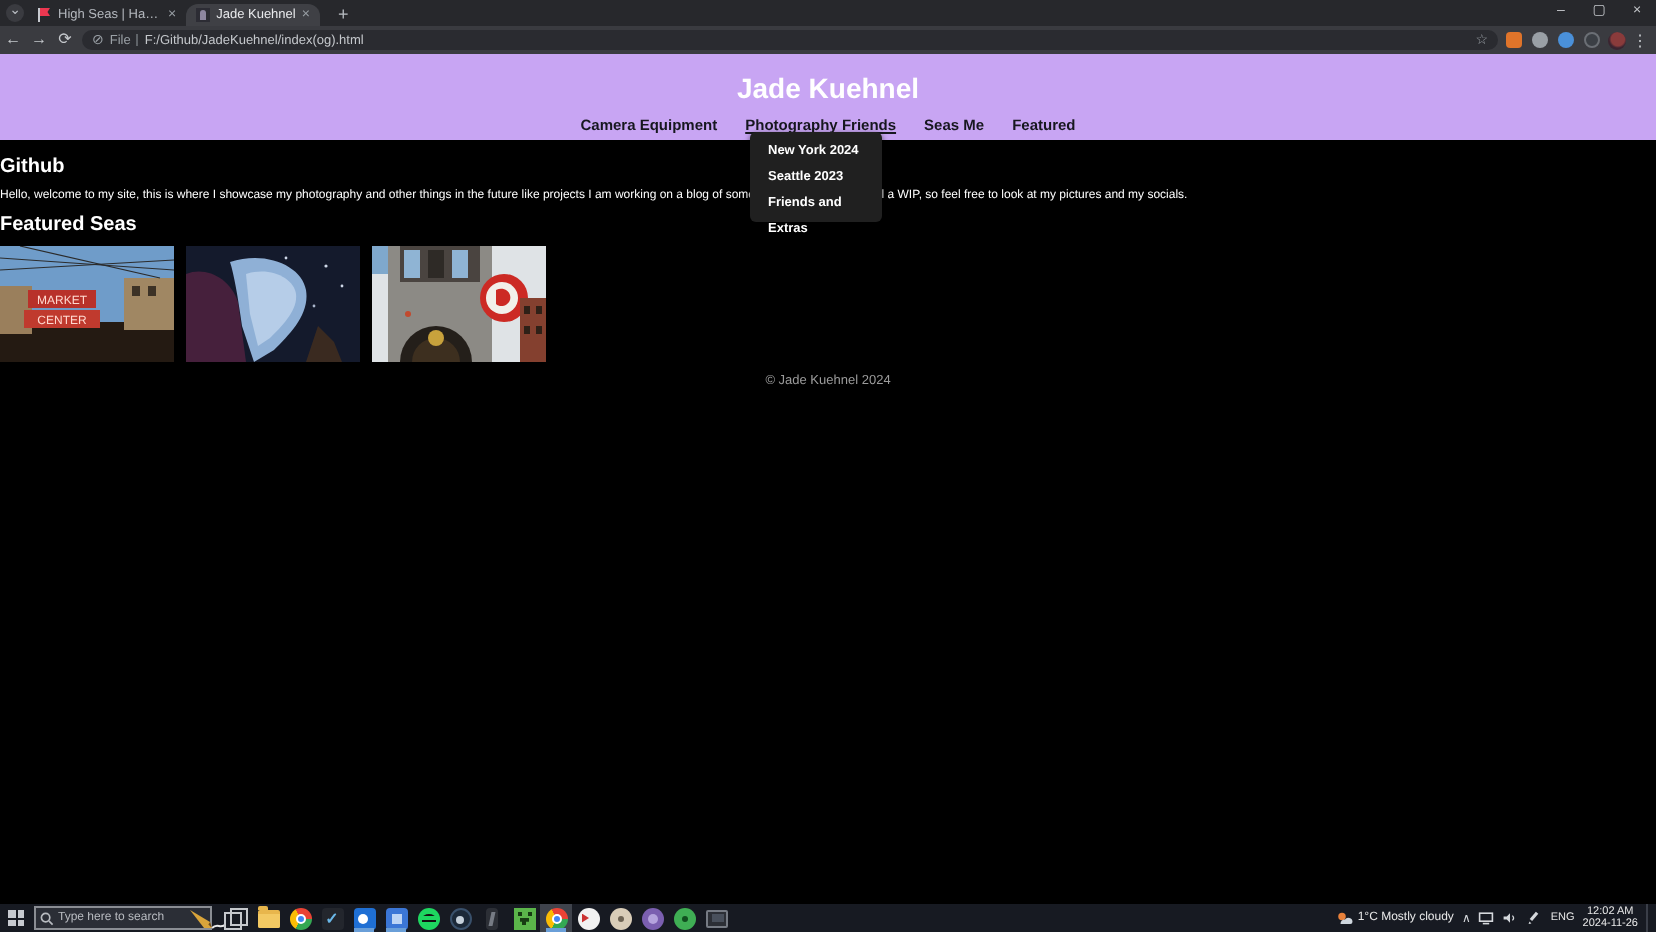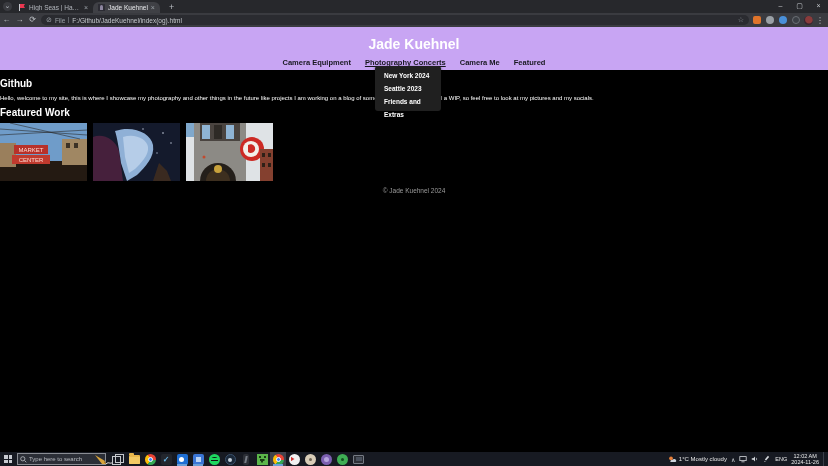--- a/index.html
+++ b/index.html
@@ -171,35 +171,35 @@
       <div class="avatar"></div>
       <div class="menu-dots">⋮</div>
     </div>
   </div>
 
   <div class="webpage">
     <div class="site-header">
       <div class="site-title">Jade Kuehnel</div>
       <div class="site-nav">
         <span class="nav-item">Camera Equipment</span>
-        <span class="nav-item open">Photography Concerts</span>
-        <span class="nav-item">Camera Me</span>
+        <span class="nav-item open">Photography Friends</span>
+        <span class="nav-item">Seas Me</span>
         <span class="nav-item">Featured</span>
       </div>
     </div>
 
     <div class="dropdown">
       <div class="dd-item">New York 2024</div>
       <div class="dd-item">Seattle 2023</div>
       <div class="dd-item">Friends and Extras</div>
     </div>
 
     <div class="welcome-h">Github</div>
     <div class="welcome-p">Hello, welcome to my site, this is where I showcase my photography and other things in the future like projects I am working on a blog of some sort. This website is still a WIP, so feel free to look at my pictures and my socials.</div>
-    <div class="featured-h">Featured Work</div>
+    <div class="featured-h">Featured Seas</div>
 
     <div class="photo-row">
 
       <figure class="photo">
         <svg width="87" height="58" viewBox="0 0 87 58">
           <rect width="87" height="58" fill="#6f9cc9"></rect>
           <rect x="0" y="38" width="87" height="20" fill="#241a12"></rect>
           <rect x="0" y="20" width="16" height="24" fill="#9a7f5c"></rect>
           <rect x="62" y="16" width="25" height="26" fill="#a08763"></rect>
           <rect x="66" y="20" width="4" height="5" fill="#3c3226"></rect>

